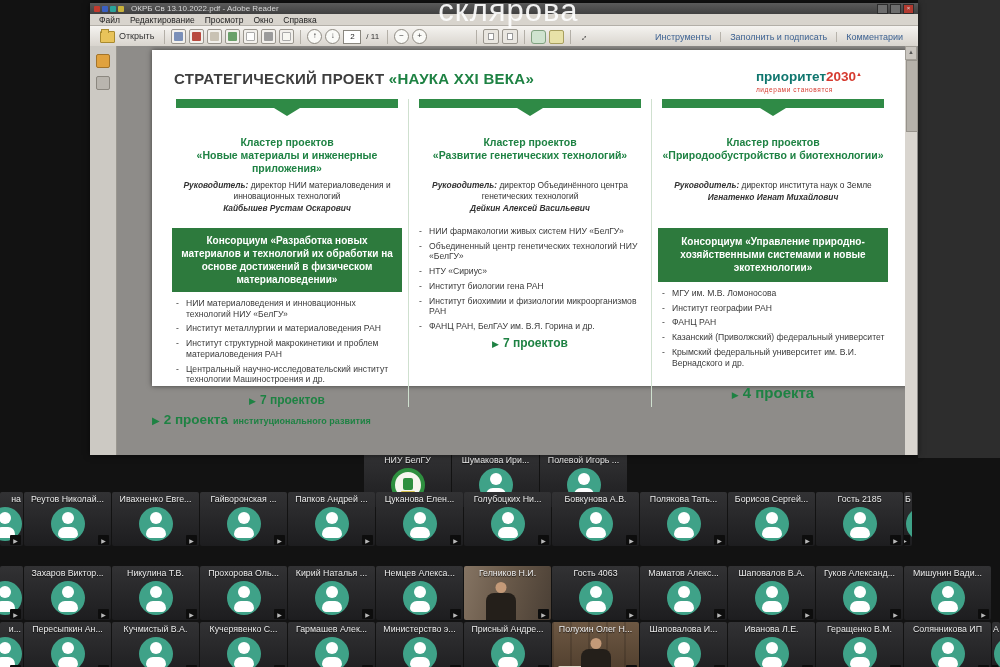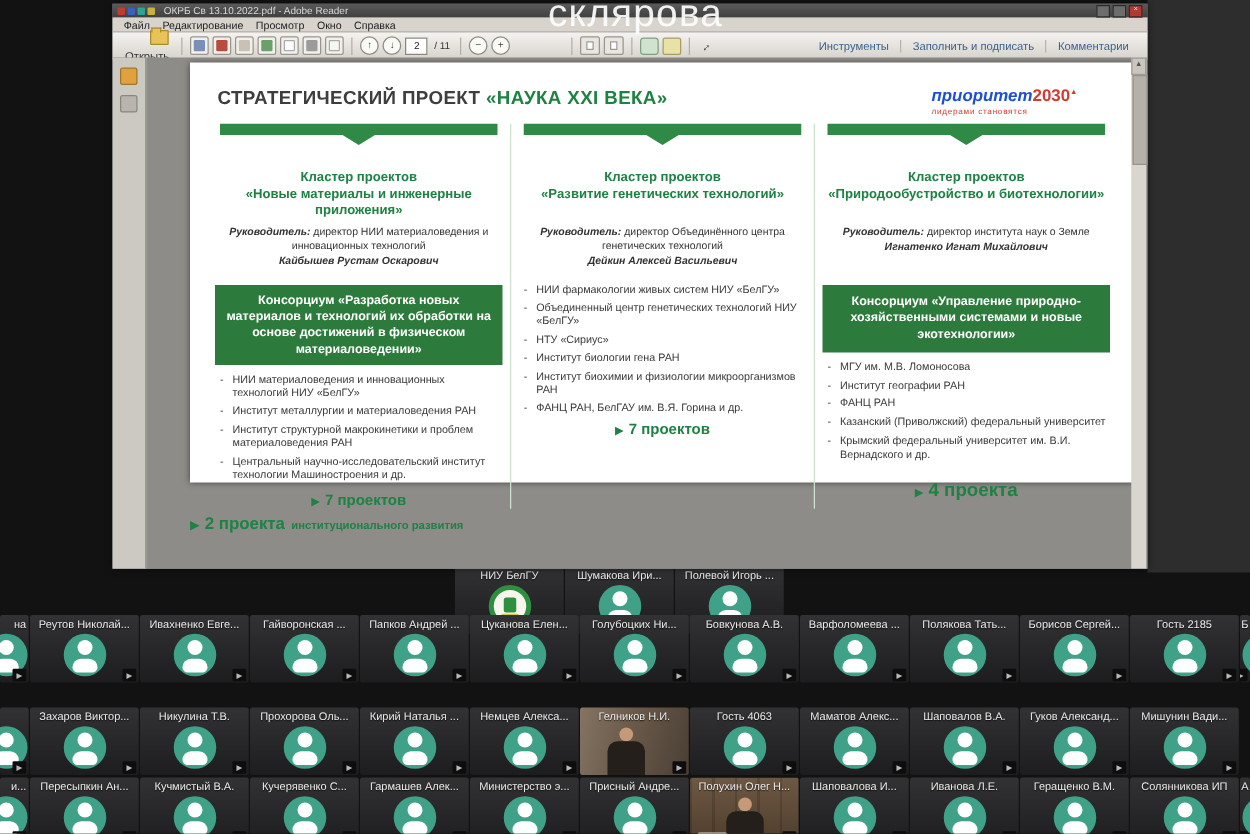--- a/index.html
+++ b/index.html
@@ -19,21 +19,21 @@
   .d1{background:#c23a2e}.d2{background:#3a5fc2}.d3{background:#2aa39a}.d4{background:#c9b23a}
   .win-title{font-size:8px;color:#d8d8d8;margin-left:5px;white-space:nowrap;overflow:hidden;flex:1;}
   .win-btns{display:flex;gap:2px;}
   .wb{width:9px;height:8px;background:#6d6d6d;border:1px solid #2c2c2c;font-size:6px;line-height:6px;color:#ddd;text-align:center;}
   .wb.close{background:#b23a30;}
   .menubar{height:11px;background:#d8d4cd;border-bottom:1px solid #b3afa8;display:flex;align-items:center;padding:0 4px;}
   .menu-item{font-size:8.5px;color:#222;padding:0 5px;cursor:default;}
   .toolbar{height:21px;background:linear-gradient(#f5f3f0,#d7d3cc);border-bottom:1px solid #999690;
     display:flex;align-items:center;padding:0 6px;gap:3px;}
   .tsep{width:1px;height:14px;background:#b3afa7;margin:0 3px;}
-  .open-btn{display:flex;align-items:flex-end;gap:4px;padding:1px 4px;border-radius:2px;flex-direction:column;}
+  .open-btn{display:flex;align-items:flex-start;gap:4px;padding:1px 4px;border-radius:2px;}
   .folder-ic{width:13px;height:10px;background:#e8c35a;border:1px solid #a98a2f;border-radius:1px;position:relative;}
   .folder-ic::before{content:"";position:absolute;top:-3px;left:0;width:6px;height:3px;background:#e8c35a;border:1px solid #a98a2f;border-bottom:none;}
   .open-label{font-size:9px;color:#333;}
   .tbi{width:13px;height:13px;border:1px solid #9a968e;border-radius:2px;background:#f2f0ec;position:relative;}
   .tbi::after{content:"";position:absolute;inset:2px;border-radius:1px;}
   .i-save::after{background:#7a8fb8}.i-cloud::after{background:#b84a3f}.i-sign::after{background:#c9c2b4}
   .i-stamp::after{background:#6aa06a}.i-doc::after{background:#fdfdfd;border:1px solid #aaa}
   .i-print::after{background:#9b9b9b}.i-mail::after{background:#f7f7f2;border:1px solid #aaa}
   .navbtn{width:13px;height:13px;border:1px solid #8e8a82;border-radius:50%;background:#fafaf7;
     font-size:8px;line-height:11px;text-align:center;color:#444;}
@@ -61,21 +61,21 @@
   .sb-btn{height:12px;background:#c9c5bf;border:1px solid #a19d96;font-size:6px;line-height:10px;text-align:center;color:#555;}
   .sb-thumb{position:absolute;top:14px;left:1px;width:10px;height:70px;background:#b5b1aa;border:1px solid #97938c;}
 
   
   .page{position:absolute;left:62px;top:4px;width:756px;height:336px;background:#fff;box-shadow:0 0 5px rgba(0,0,0,.55);}
   .slide-title-row{display:flex;justify-content:space-between;align-items:flex-start;padding:20px 18px 0 22px;}
   .slide-title{font-size:15px;font-weight:bold;color:#3e3e3e;letter-spacing:.3px;}
   .t-green{color:#1e8243;}
   .logo{line-height:1.1;margin-right:28px;}
   .logo-line{font-size:13.5px;font-weight:bold;}
-  .logo-blue{color:#1d4ed8;font-style:italic;}
+  .logo-blue{color:#0f766e;}
   .logo-red{color:#d63a2f;}
   .logo-mark{font-size:6px;color:#d63a2f;vertical-align:super;}
   .logo-tag{font-size:6.5px;color:#d63a2f;letter-spacing:.6px;margin-top:1px;}
 
   .slide-columns{display:flex;padding:6px 14px 0;}
   .col{flex:1;padding:0 6px;position:relative;min-width:0;}
   .col + .col{border-left:1px solid #cfe0cf;}
   .ribbon{height:9px;background:#2f8a46;position:relative;margin:0 4px;}
   .ribbon::after{content:"";position:absolute;left:50%;top:9px;transform:translateX(-50%);
     border-left:13px solid transparent;border-right:13px solid transparent;border-top:8px solid #2f8a46;}
@@ -370,26 +370,20 @@
     <div class="t-badge">▶</div>
   </div>
 
   <div class="tile">
     <div class="t-name">Бовкунова А.В.</div>
     <div class="t-avatar"></div>
 
     <div class="t-badge">▶</div>
   </div>
 
-  <div class="tile">
-    <div class="t-name">Варфоломеева ...</div>
-    <div class="t-avatar"></div>
-
-    <div class="t-badge">▶</div>
-  </div>
 
   <div class="tile">
     <div class="t-name">Полякова Тать...</div>
     <div class="t-avatar"></div>
 
     <div class="t-badge">▶</div>
   </div>
 
   <div class="tile">
     <div class="t-name">Борисов Сергей...</div>

